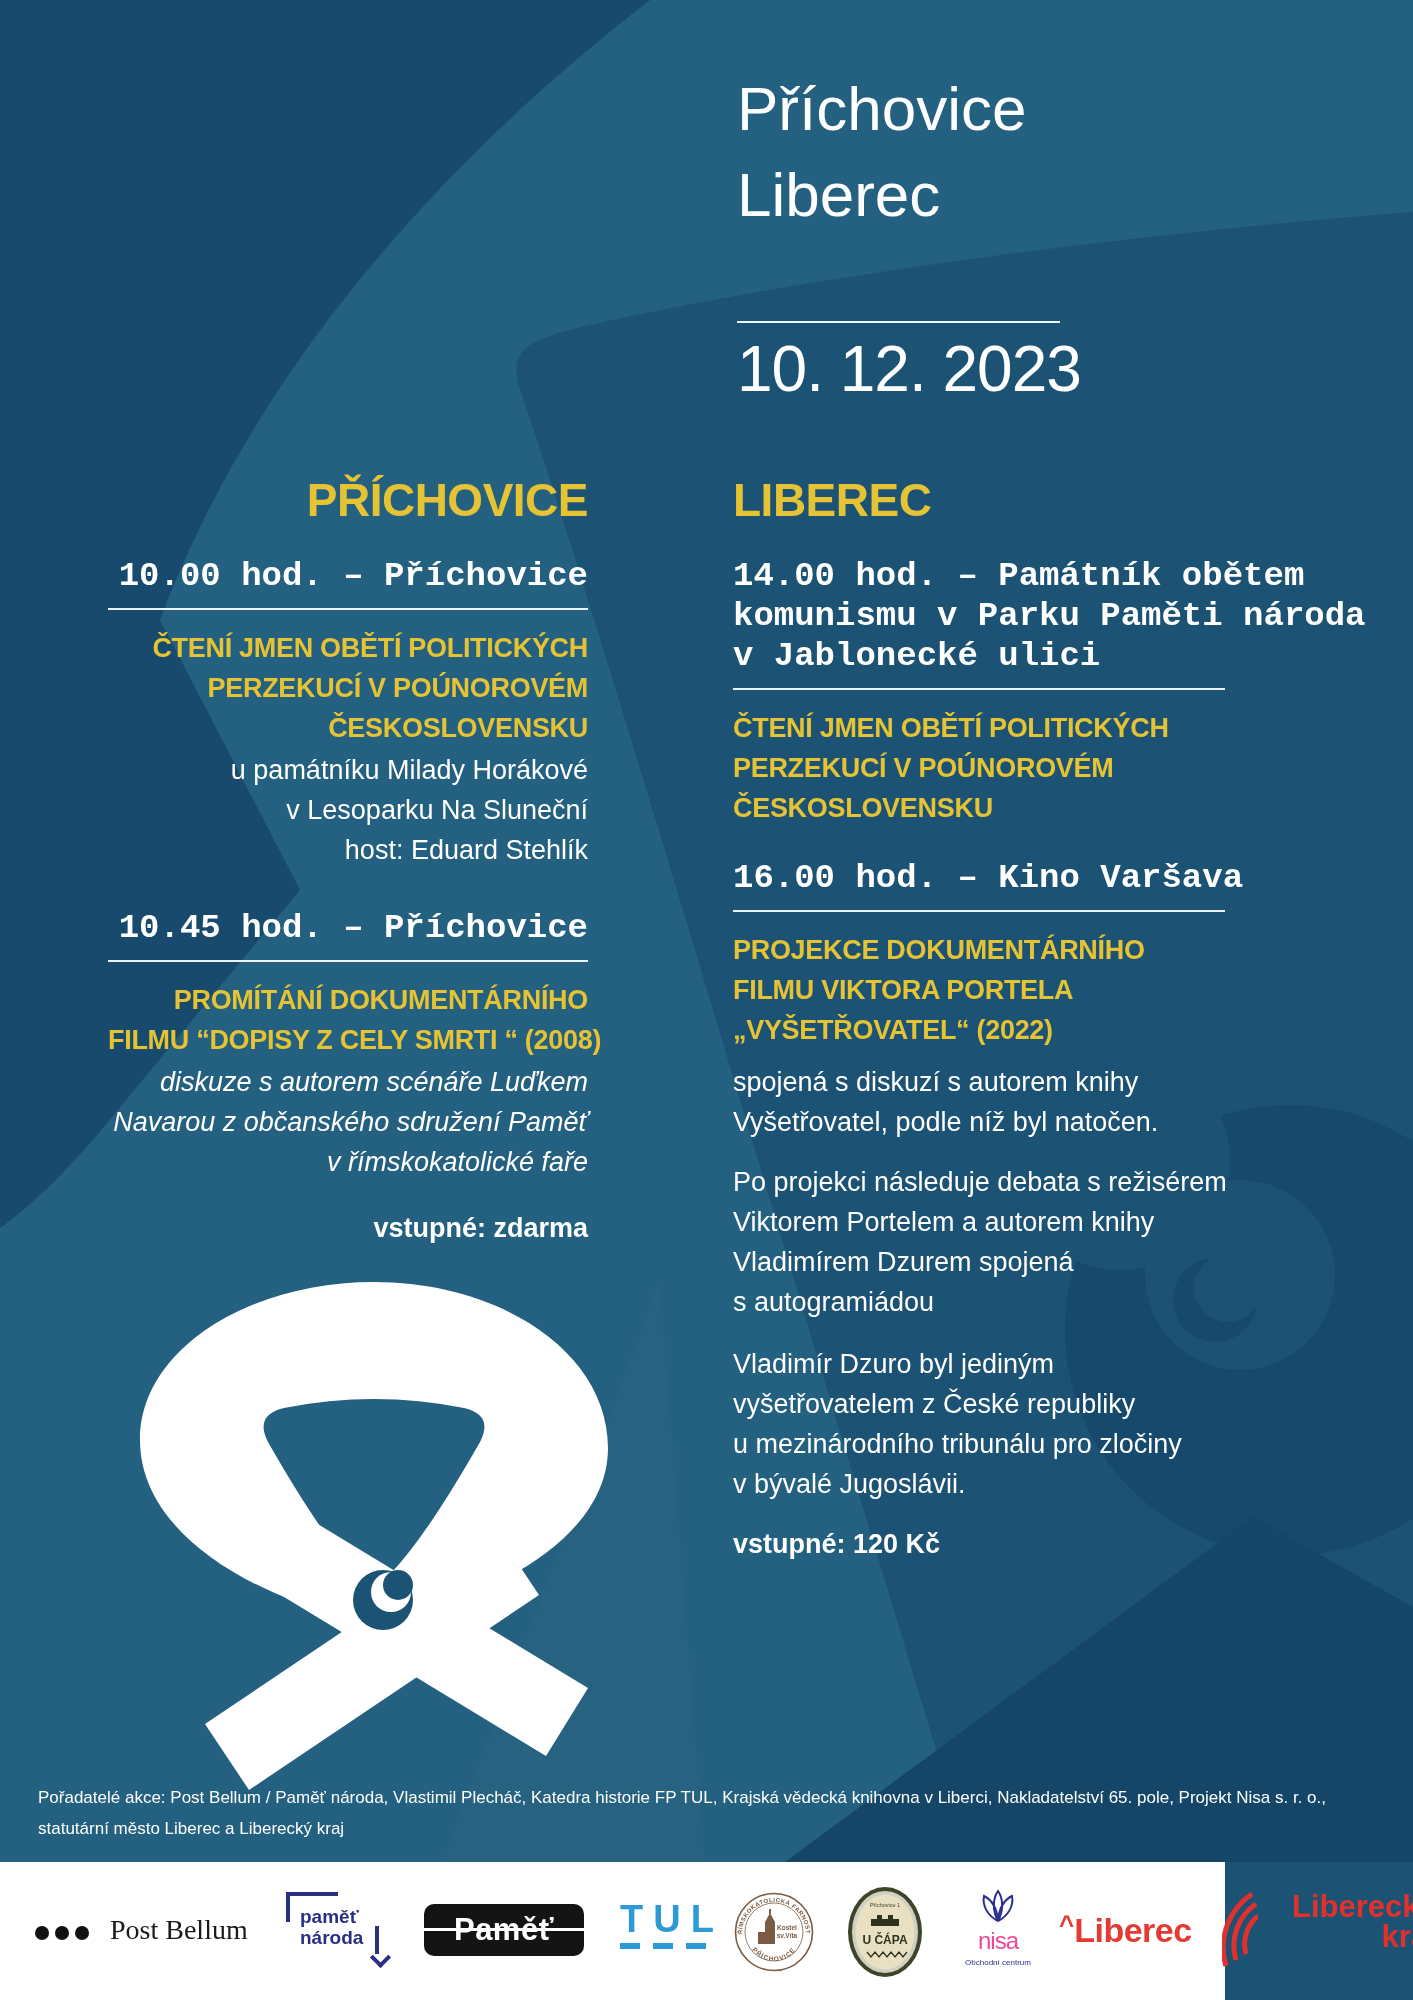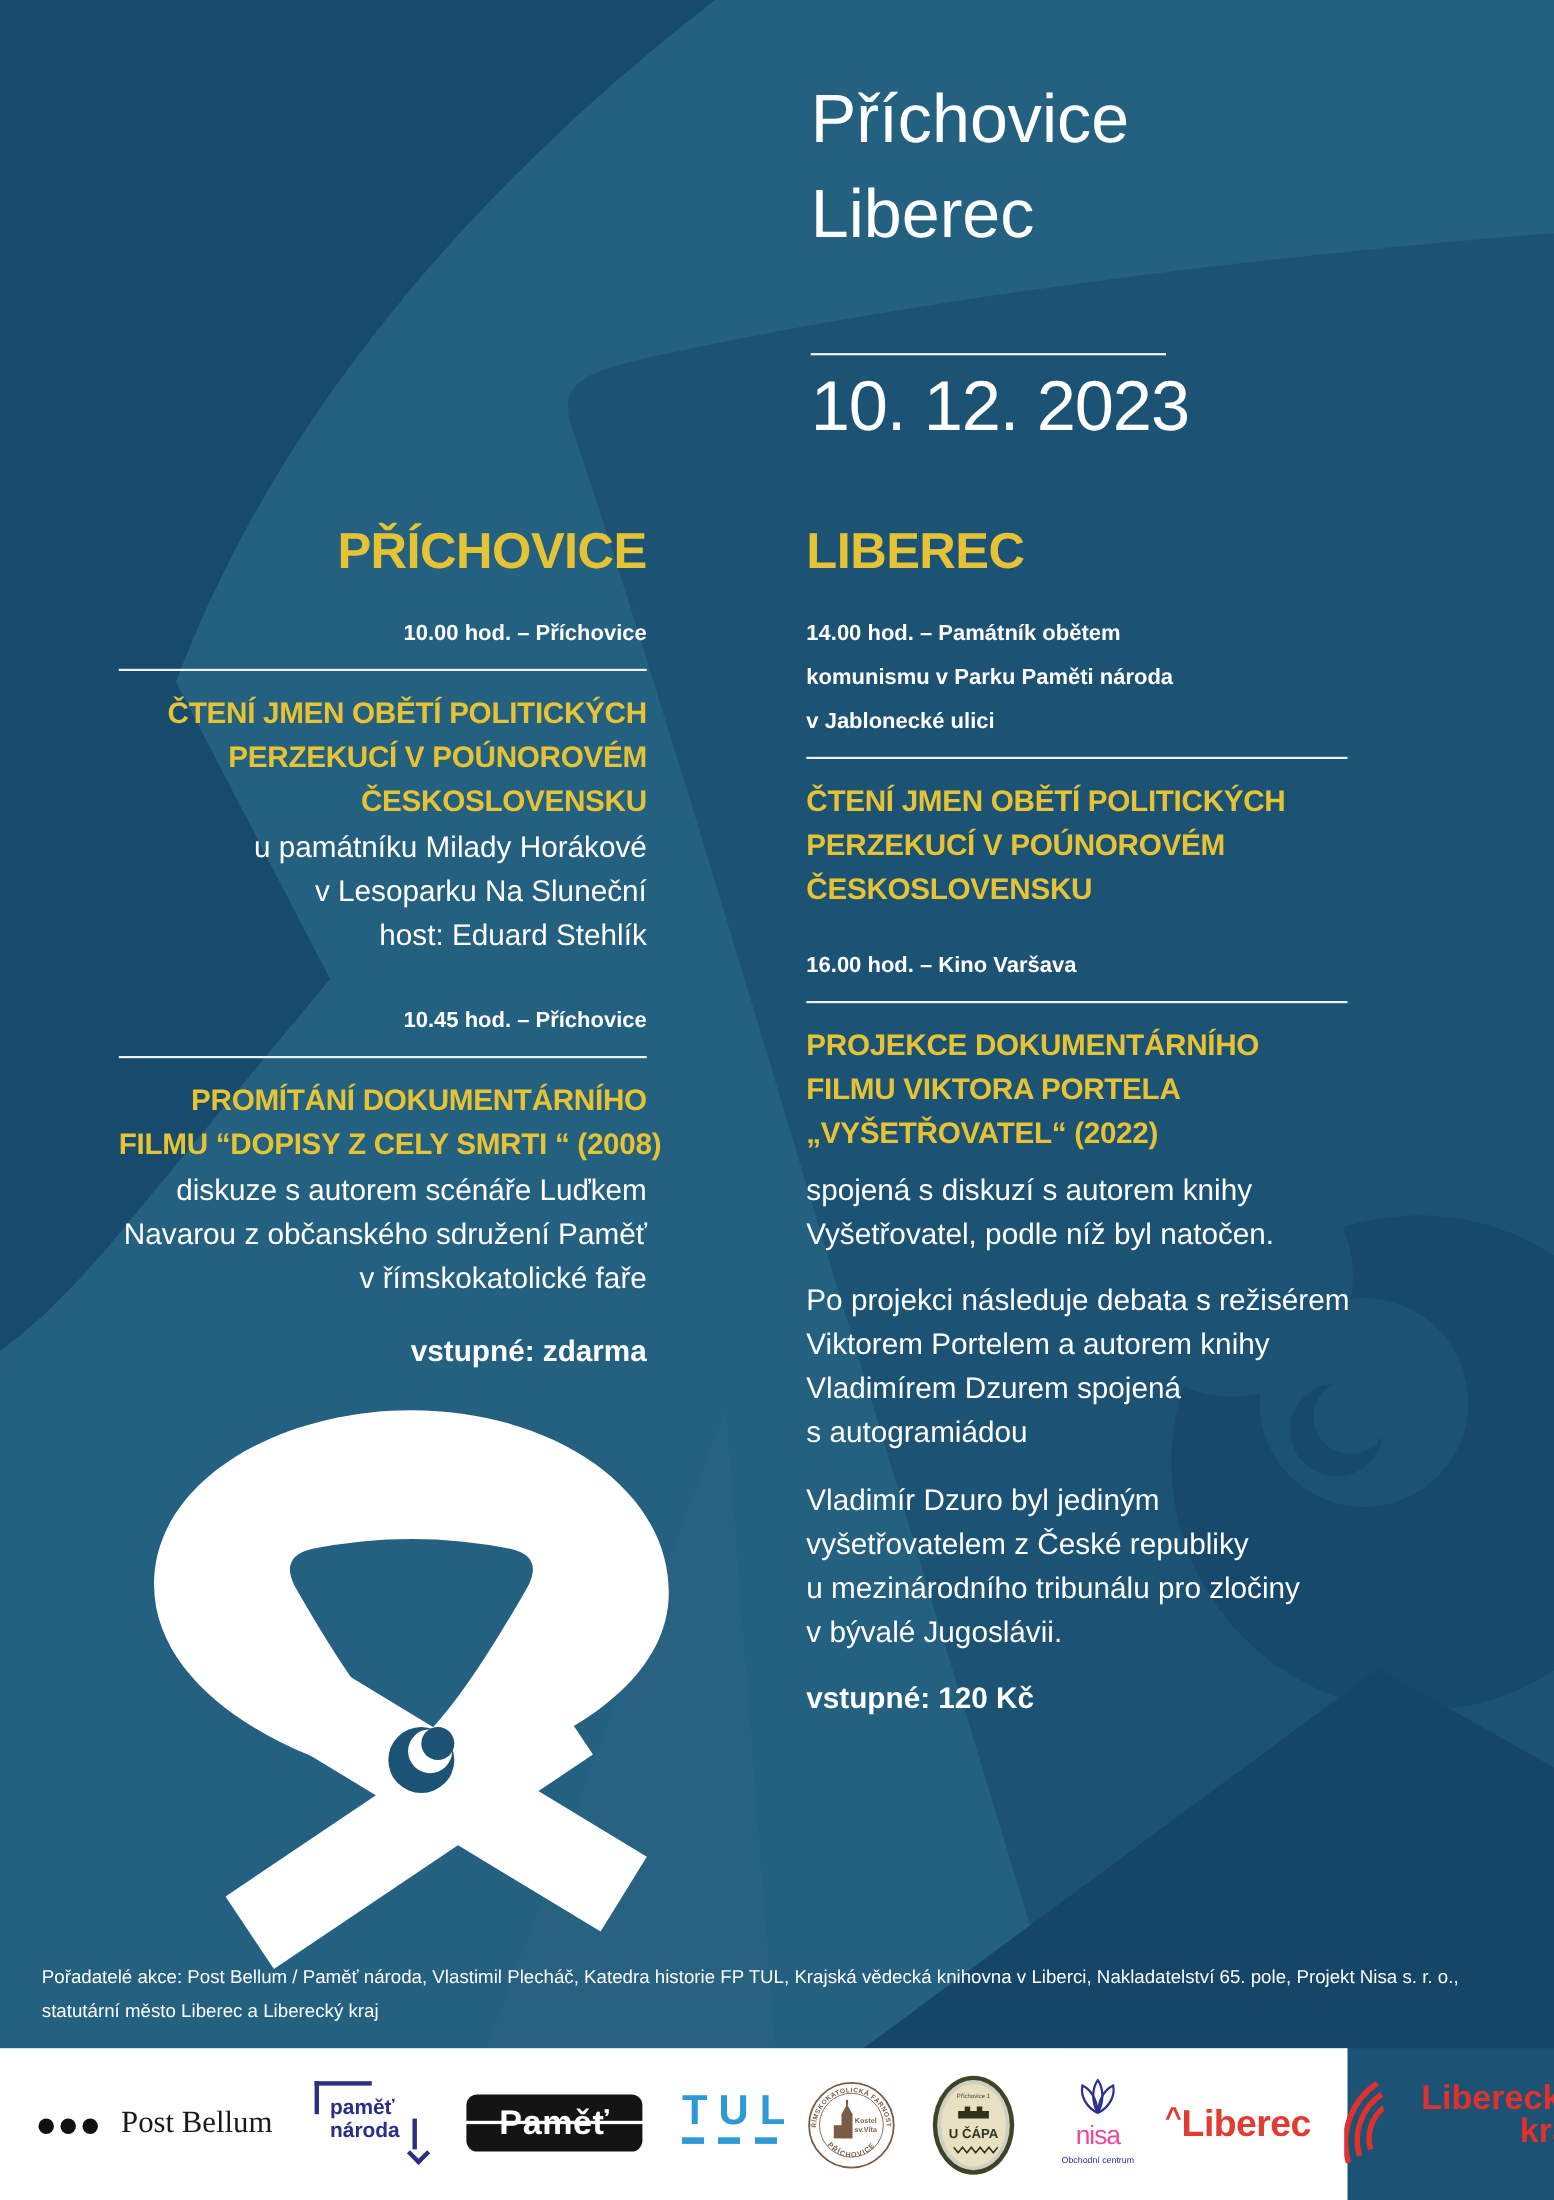--- a/index.html
+++ b/index.html
@@ -28,30 +28,30 @@
   }
 
   .col { position:absolute; top:478px; }
   .col-left  { right:825px; width:480px; text-align:right; }
   .col-right { left:733px;  width:500px; text-align:left; }
 
   .col h2 {
     font-size:46px; font-weight:bold; color:#E5C334;
     letter-spacing:-0.5px; line-height:44px; margin-bottom:34px;
   }
-  .time  { font-size:20px; font-weight:bold; line-height:40px; margin-bottom:12px; white-space:pre; }
+  .time  { font-size:34px; font-weight:bold; line-height:40px; margin-bottom:12px; white-space:pre;font-family:Liberation Mono, monospace; }
   .rule  { height:2px; background:rgba(255,255,255,.92); margin-bottom:18px; }
   .col-left .rule { width:480px; }
   .col-right .rule { width:492px; }
   .etitle { font-size:27px; font-weight:bold; color:#E5C334; line-height:40px; letter-spacing:-0.3px; white-space:pre; }
   .edesc  { font-size:27px; line-height:40px; white-space:pre; }
   .admission { font-size:27px; font-weight:bold; line-height:40px; }
   .col-left .etitle { margin-bottom:2px; }
   .col-left .edesc  { margin-bottom:38px; }
-  .col-left .edesc.last { margin-bottom:26px; }
+  .col-left .edesc.last { margin-bottom:26px;font-style:italic; }
   .col-right .etitle { margin-bottom:30px; }
   .col-right .etitle.proj { margin-bottom:12px; }
   .col-right .edesc { margin-bottom:20px; }
   .col-right .edesc.lastp { margin-bottom:22px; }
 
   .organizers {
     position:absolute; left:38px; top:1782px; width:1370px;
     font-size:17px; line-height:31px; white-space:pre; color:#fff;
   }
 

